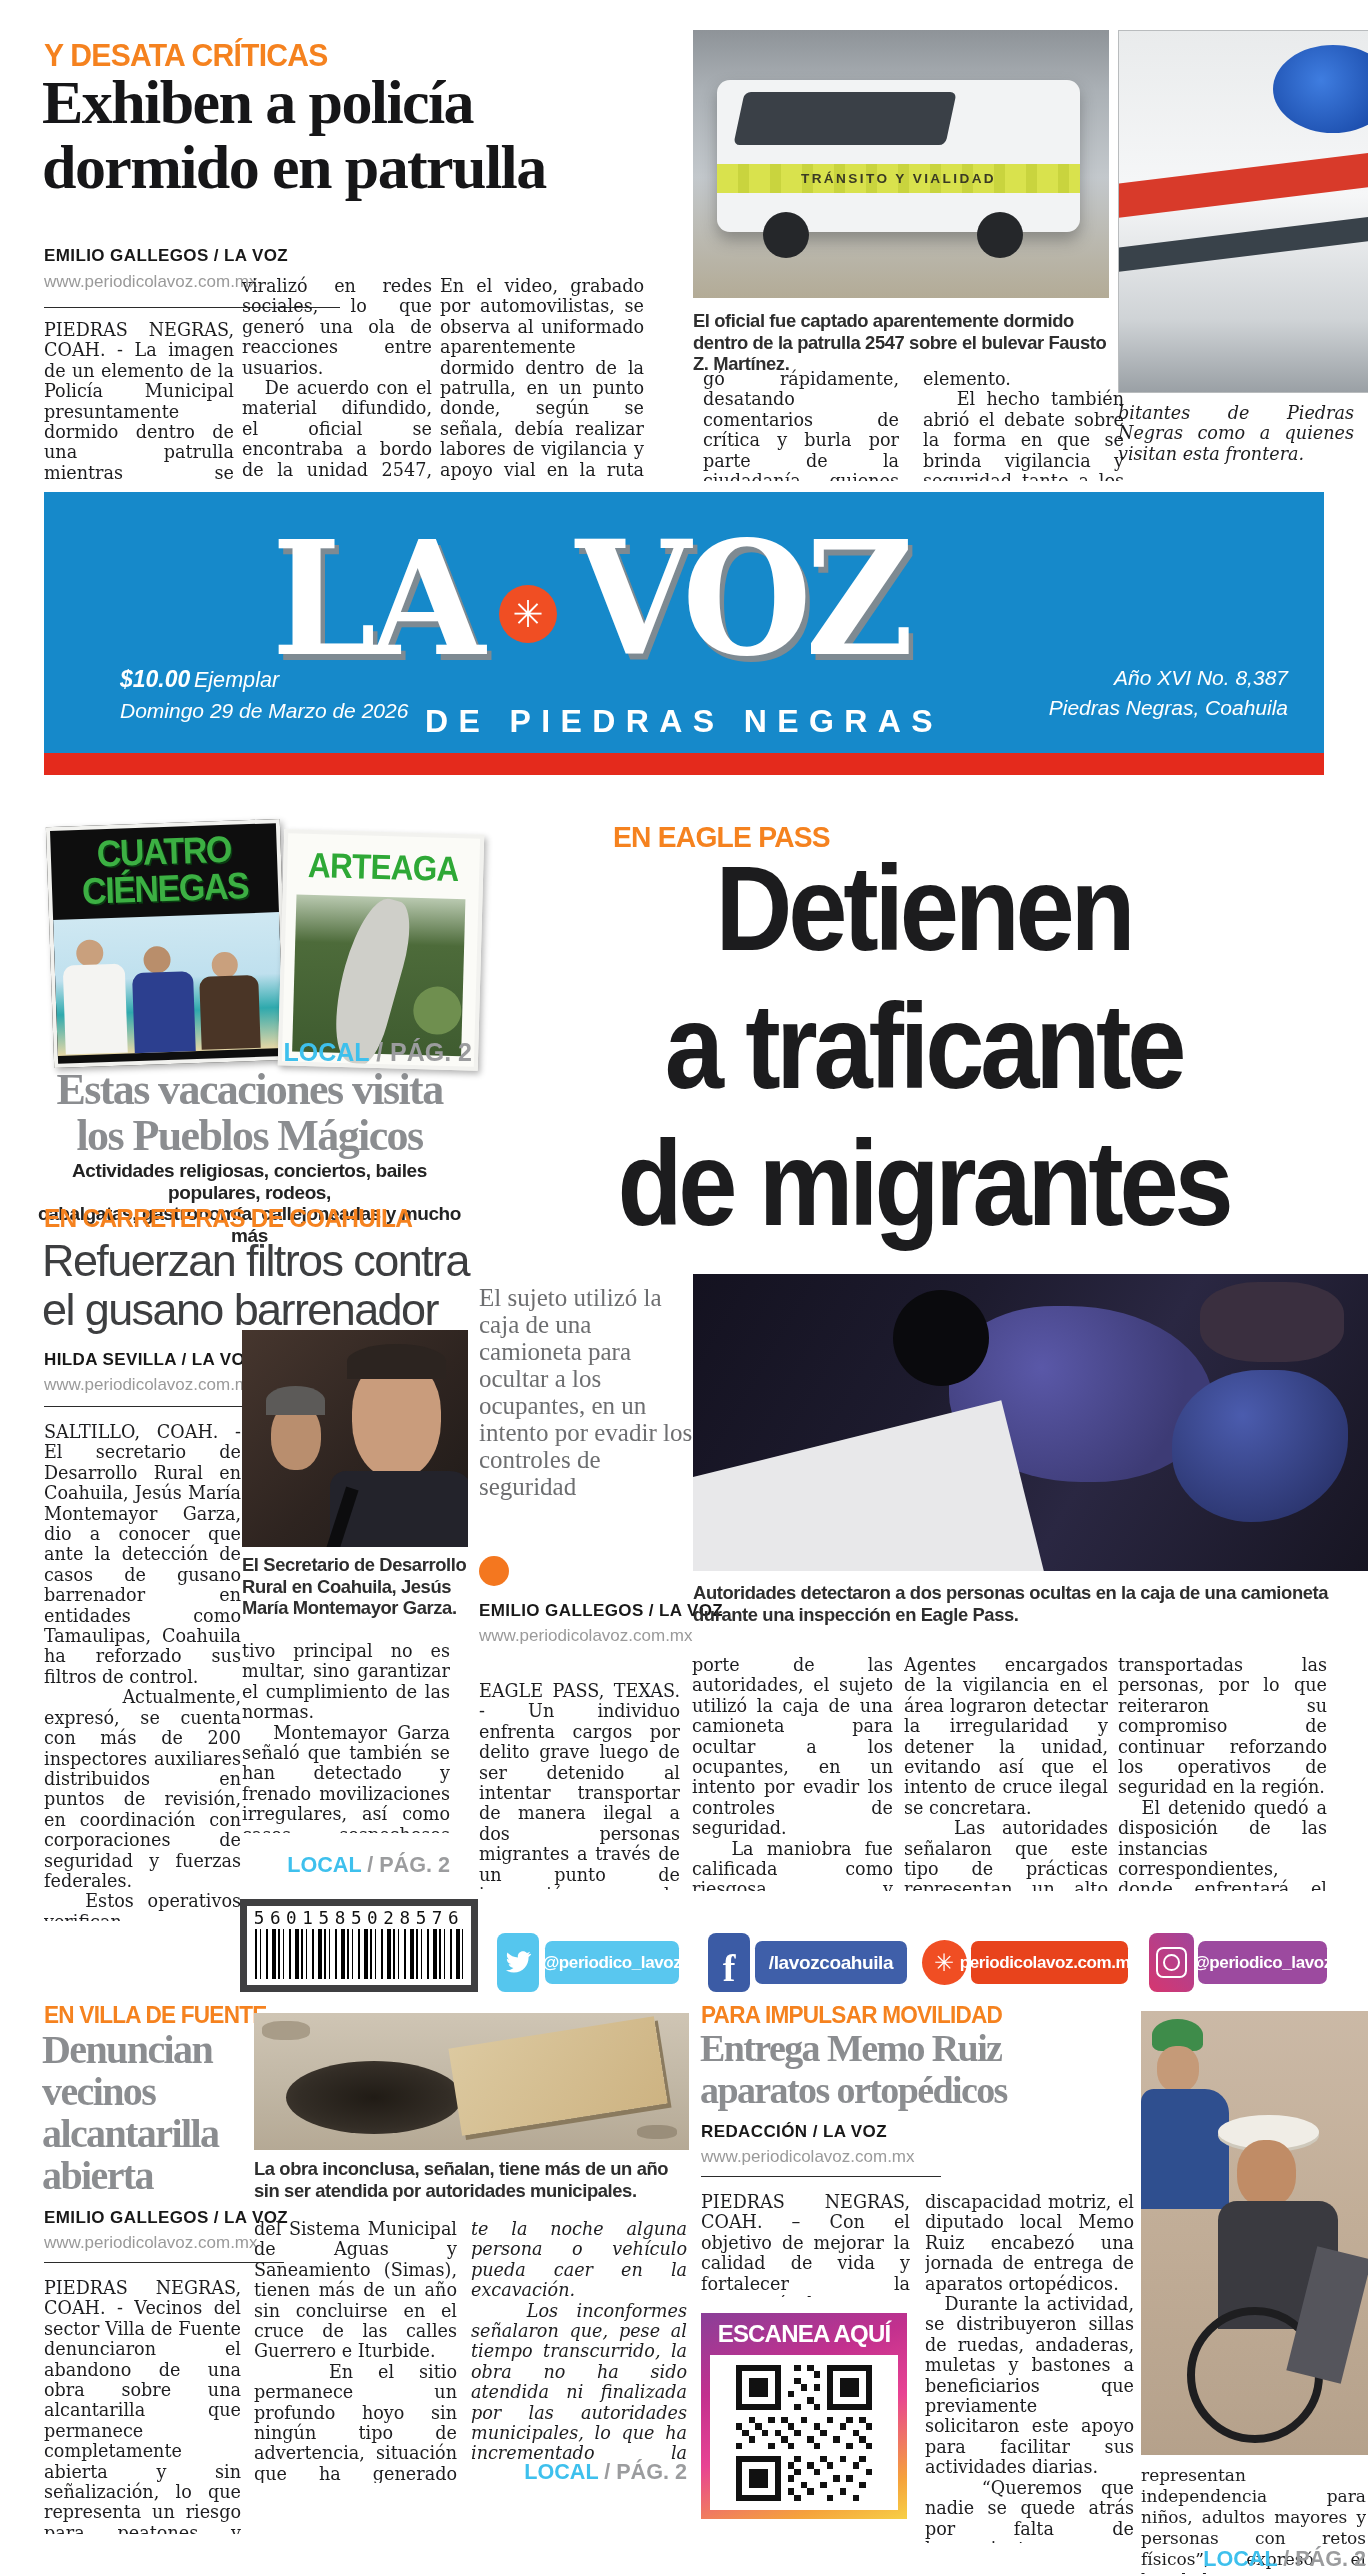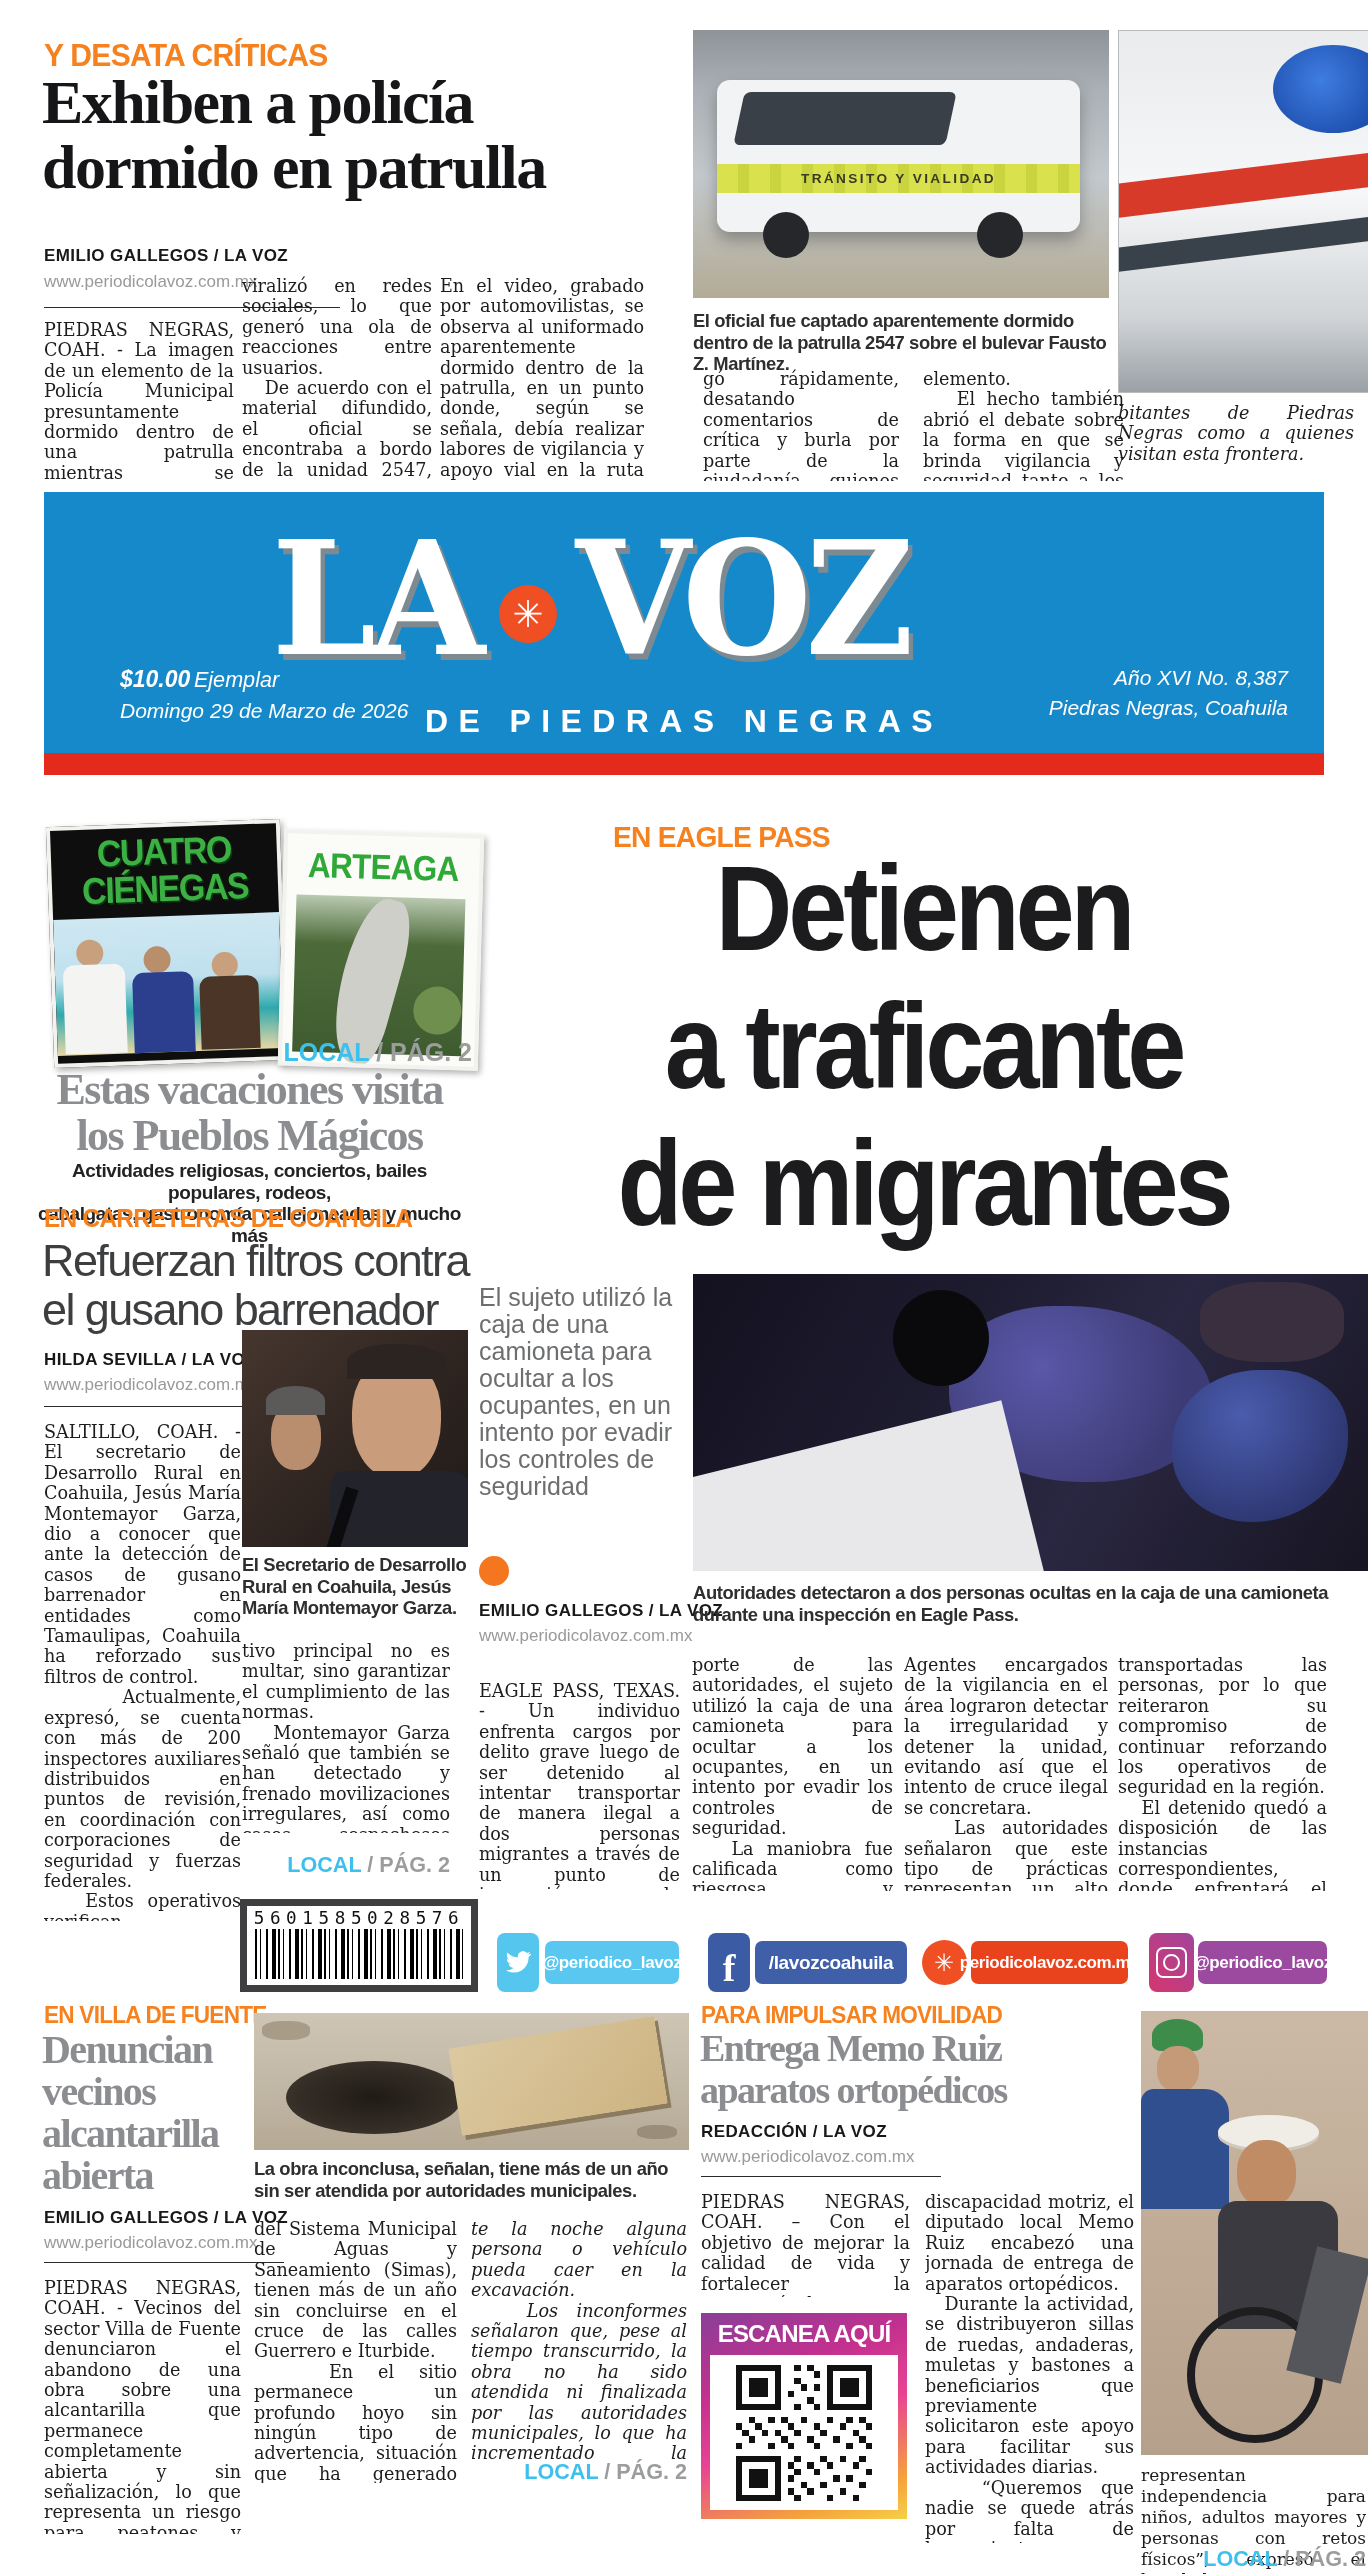--- a/index.html
+++ b/index.html
@@ -26,21 +26,21 @@
   .bigline{position:absolute;left:479px;width:889px;text-align:center;
            font-family:"Liberation Sans",sans-serif;font-weight:bold;color:#1c1c1e;
            font-size:121px;letter-spacing:-4.8px;transform:scaleX(.88);transform-origin:center;
            white-space:nowrap;line-height:1;}
   .pill{position:absolute;top:1941px;height:43px;border-radius:7.2px;color:#fff;
         font-weight:bold;display:flex;align-items:center;justify-content:center;
         font-size:17px;letter-spacing:-0.4px;white-space:nowrap;}
   .sicon{position:absolute;top:1933px;width:42px;height:59px;border-radius:8px;
          display:flex;align-items:center;justify-content:center;}
   .photo{position:absolute;overflow:hidden;}
-  .deckserif{font-family:Liberation Sans, sans-serif;color:#6d6e70;white-space:pre-line;}
+  .deckserif{font-family:Liberation Serif, serif;color:#6d6e70;white-space:pre-line;}
 </style>
 </head>
 <body>
 
 <div id="page">
 
   <div class="abs kicker" style="left:44px;top:37px;font-size:32px;">Y DESATA CRÍTICAS</div>
   <div class="abs shead" style="left:42px;top:70px;font-size:62px;line-height:65px;width:687px;">Exhiben a policía
 dormido en patrulla</div>
   <div class="abs byline" style="left:44px;top:246px;">EMILIO GALLEGOS / LA VOZ</div>

